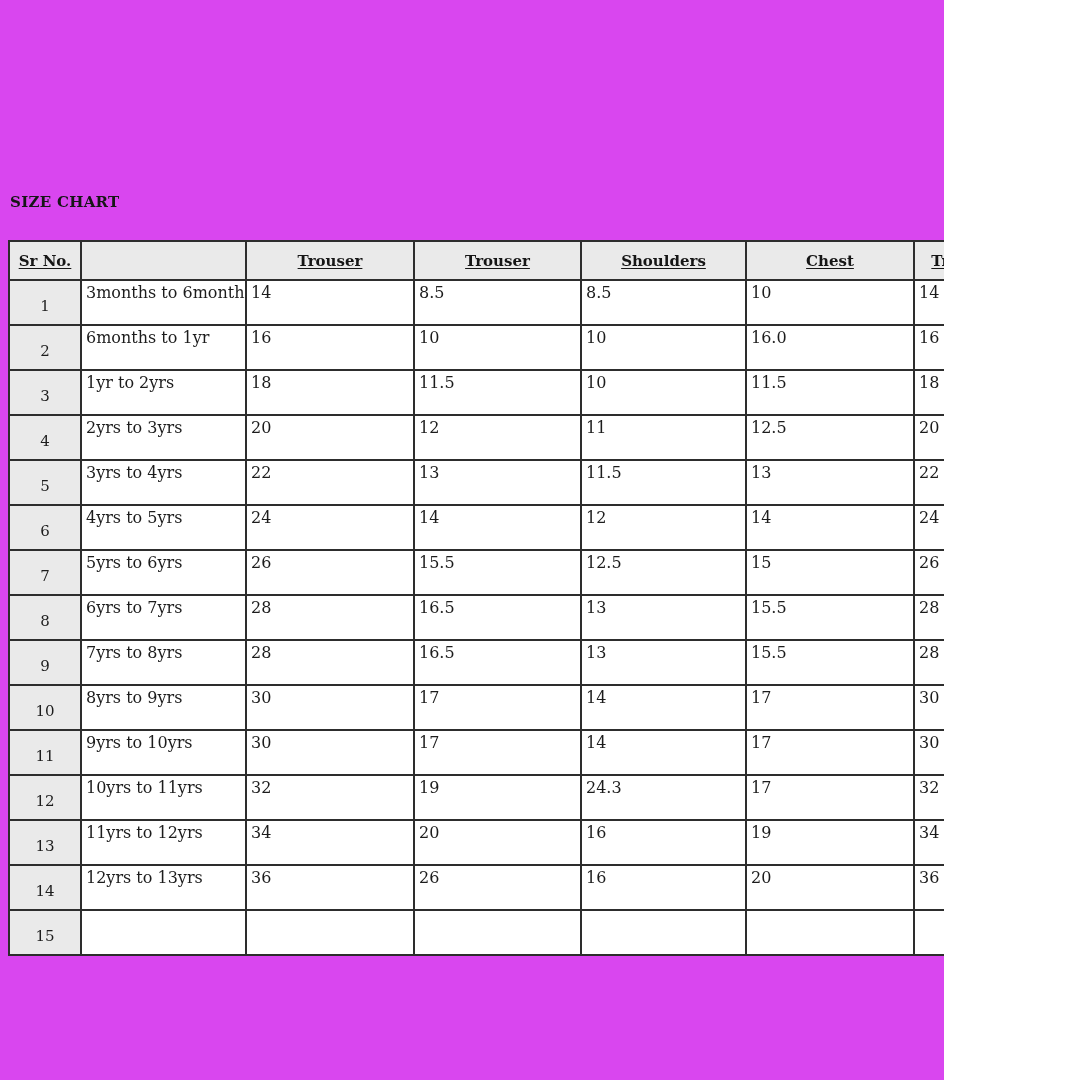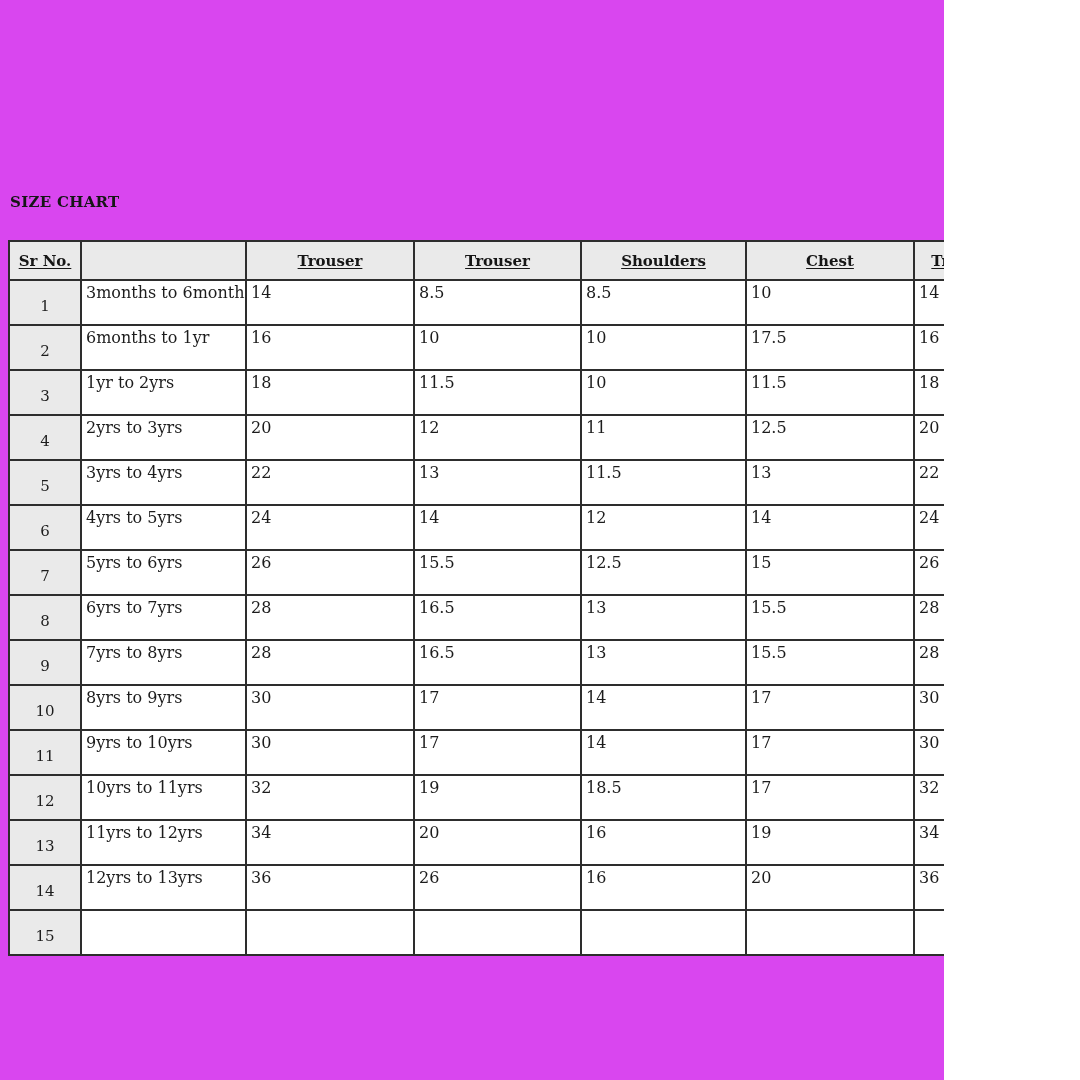--- a/index.html
+++ b/index.html
@@ -77,21 +77,21 @@
         <td>8.5</td>
         <td>10</td>
         <td>14</td>
       </tr>
       <tr>
         <td class="sr">2</td>
         <td>6months to 1yr</td>
         <td>16</td>
         <td>10</td>
         <td>10</td>
-        <td>17.5</td>
+        <td>16.0</td>
         <td>16</td>
       </tr>
       <tr>
         <td class="sr">3</td>
         <td>1yr to 2yrs</td>
         <td>18</td>
         <td>11.5</td>
         <td>10</td>
         <td>11.5</td>
         <td>18</td>
@@ -166,21 +166,21 @@
         <td>17</td>
         <td>14</td>
         <td>17</td>
         <td>30</td>
       </tr>
       <tr>
         <td class="sr">12</td>
         <td>10yrs to 11yrs</td>
         <td>32</td>
         <td>19</td>
-        <td>18.5</td>
+        <td>24.3</td>
         <td>17</td>
         <td>32</td>
       </tr>
       <tr>
         <td class="sr">13</td>
         <td>11yrs to 12yrs</td>
         <td>34</td>
         <td>20</td>
         <td>16</td>
         <td>19</td>

